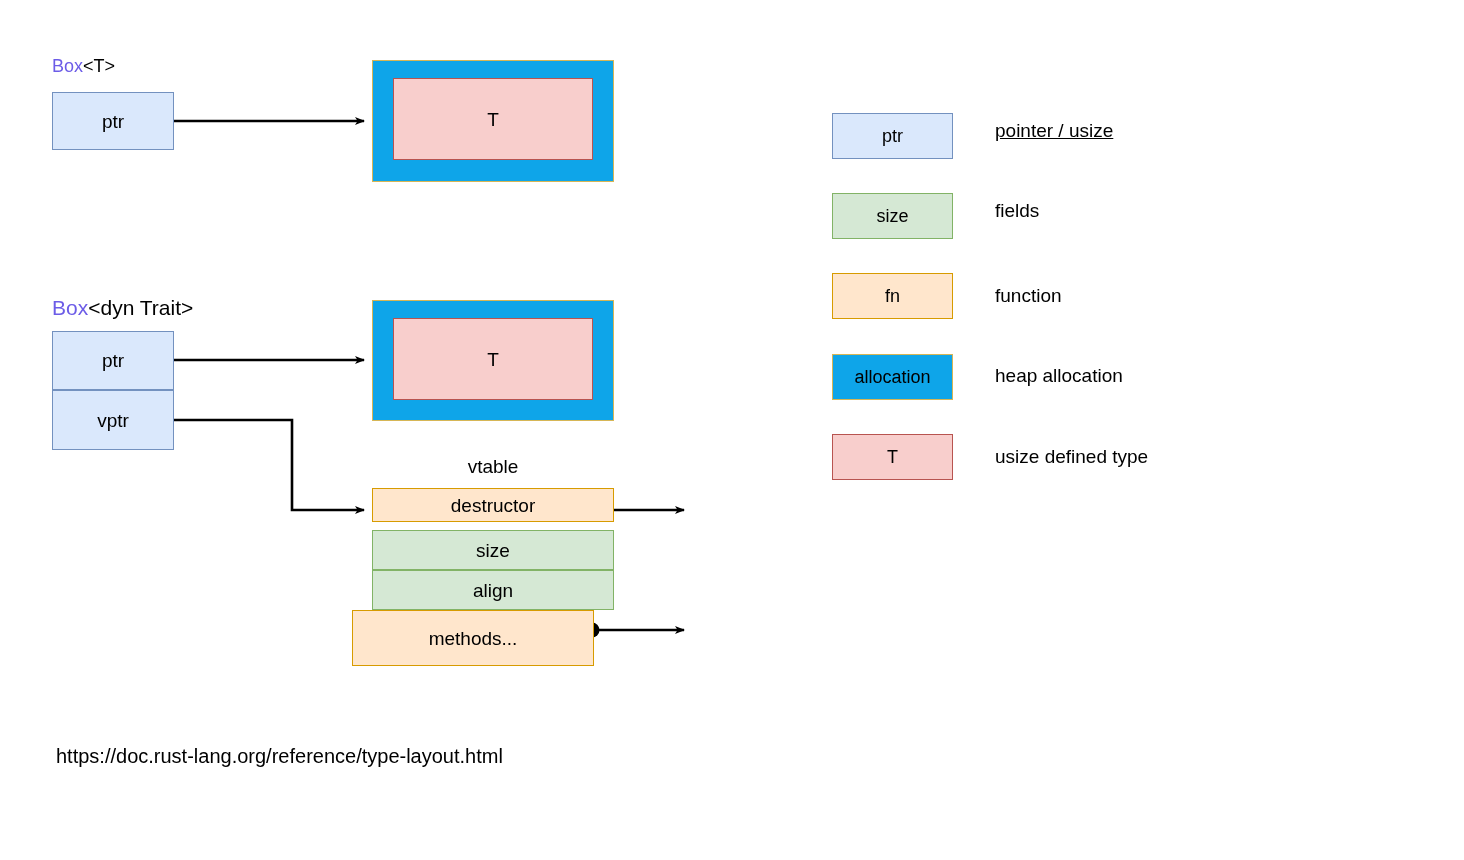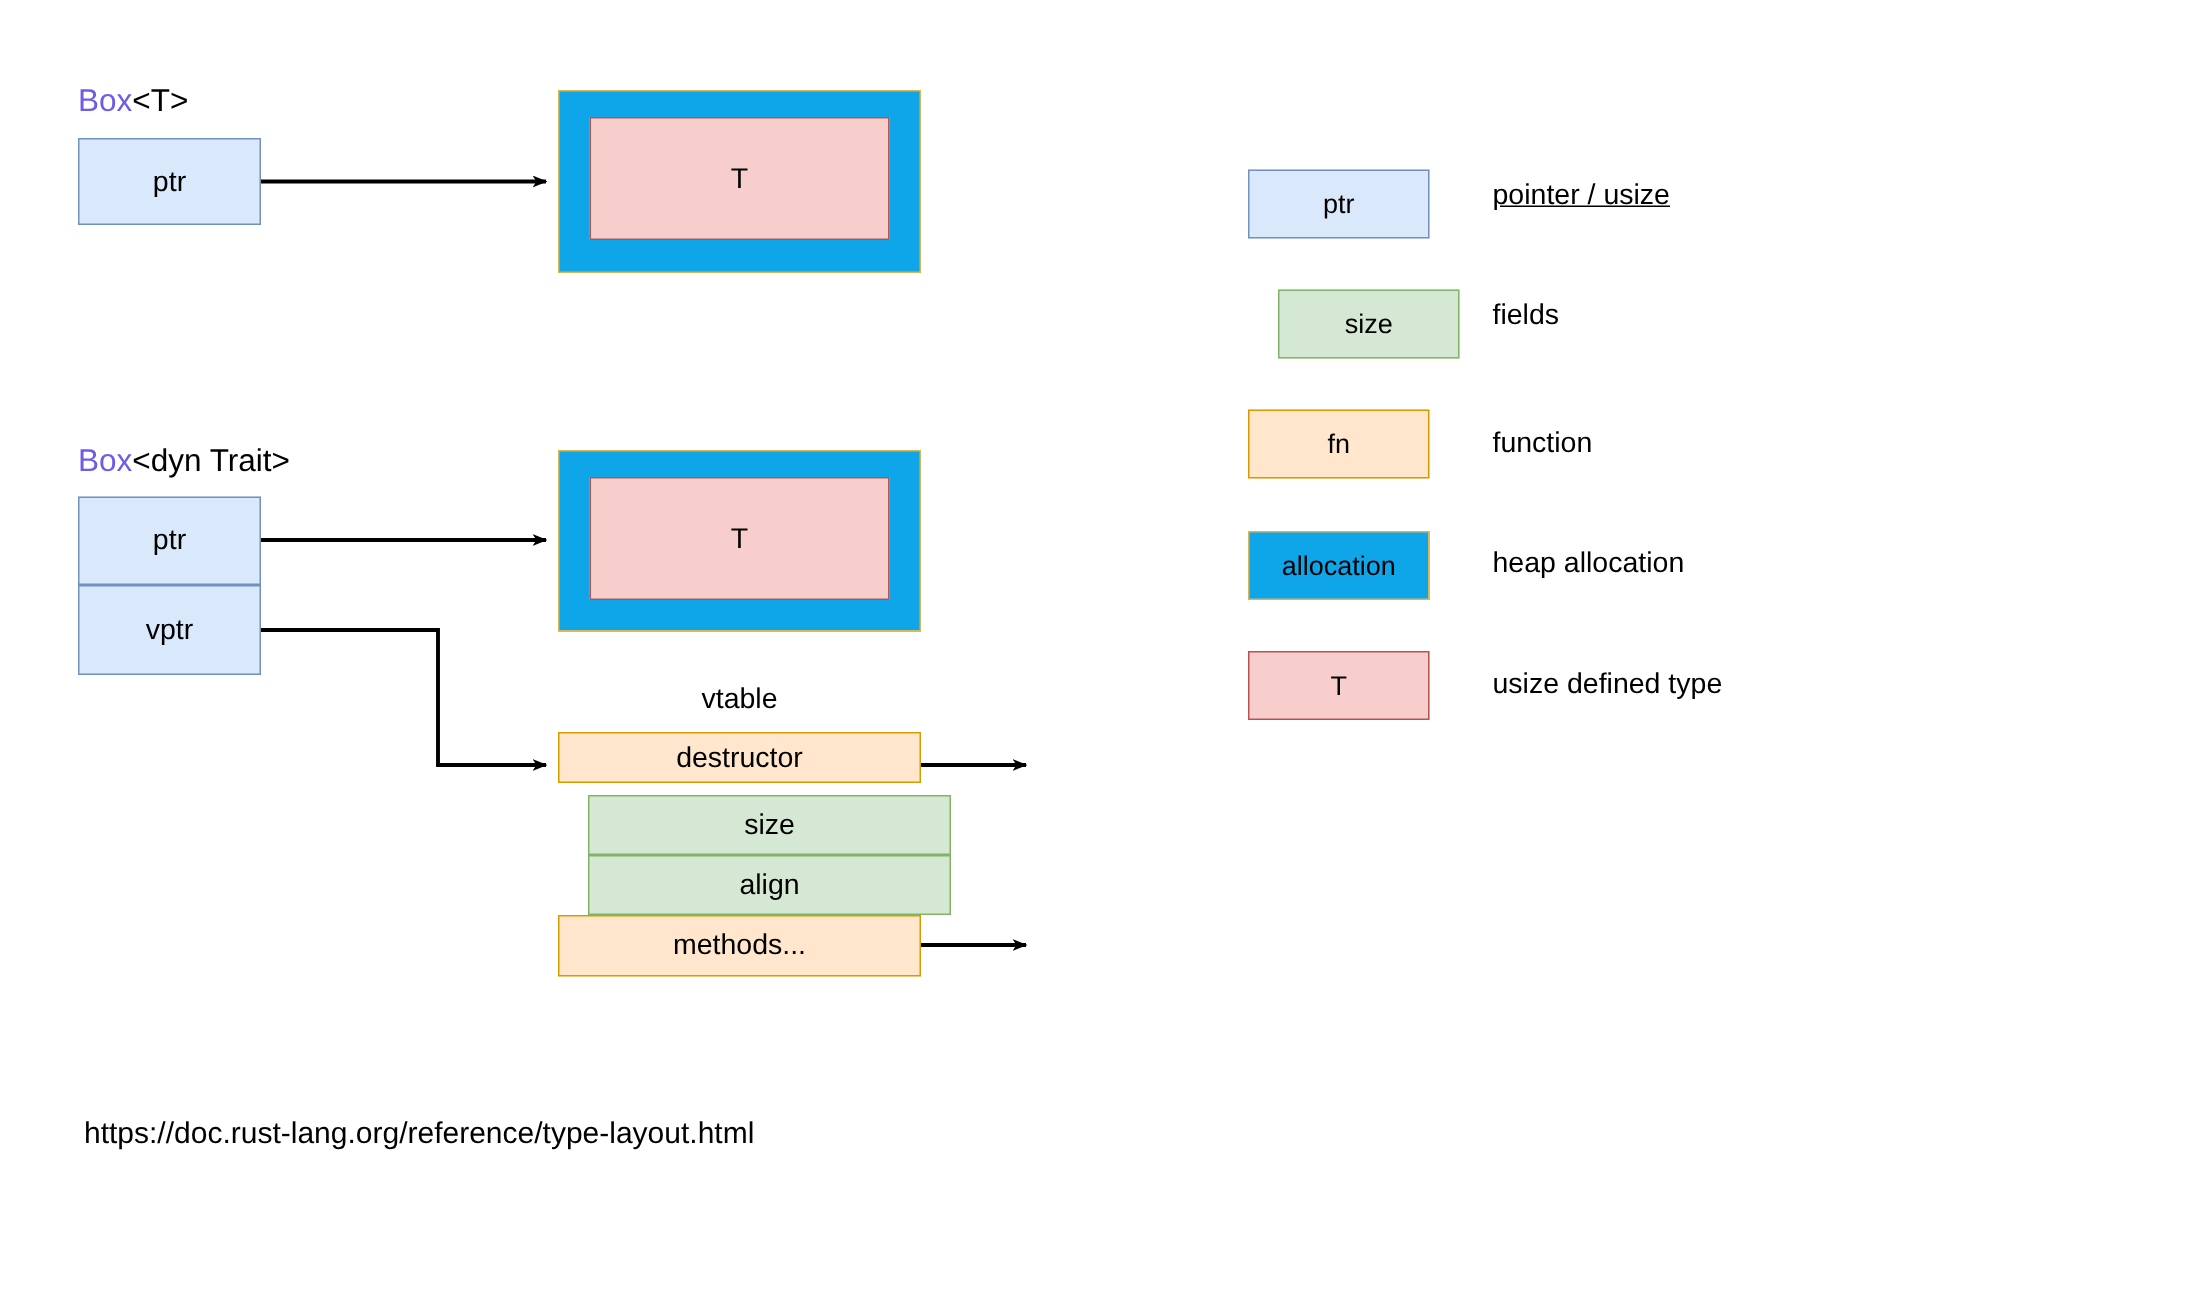--- a/index.html
+++ b/index.html
@@ -27,30 +27,30 @@
     display: flex;
     align-items: center;
     justify-content: center;
     font-size: 19px;
     line-height: 1;
     color: #000;
     white-space: nowrap;
   }
   
   .c-ptr   { background: #dae8fc; border: 1.6px solid #7391bf; }
-  .c-field { background: #d5e8d4; border: 1.6px solid #82b366; margin-left: 20px; }
+  .c-field { background: #d5e8d4; border: 1.6px solid #82b366; }
   .c-fn    { background: #ffe6cc; border: 1.6px solid #d79b00; }
   .c-alloc { background: #0ea5e9; border: 1.6px solid #d6b656; }
   .c-type  { background: #f8cecc; border: 1.6px solid #b85450; }
 
   
   #box-t-label {
     position: absolute;
     left: 52px; top: 57px;
-    font-size: 21px;
+    font-size: 18px;
     line-height: 1;
     white-space: nowrap;
   }
   #box-t-label .kw { color: #6c5ce7; }
   #box-t-ptr  { left: 52px;  top: 92px;  width: 122px; height: 58px; }
 
   #alloc1-outer { left: 372px; top: 60px; width: 242px; height: 122px; }
   #alloc1-inner { left: 393px; top: 78px; width: 200px; height: 82px; }
 
   
@@ -73,21 +73,21 @@
     position: absolute;
     left: 372px; top: 457px;
     width: 242px;
     text-align: center;
     font-size: 19px;
     line-height: 1;
   }
   #vt-destructor { left: 372px; top: 488px; width: 242px; height: 34px; }
   #vt-size       { left: 372px; top: 530px; width: 242px; height: 40px; }
   #vt-align      { left: 372px; top: 570px; width: 242px; height: 40px; text-align: right; }
-  #vt-methods    { left: 372px; top: 610px; width: 242px; height: 41px; }
+  #vt-methods    { left: 352px; top: 610px; width: 242px; height: 56px; }
 
   
   .legend-box {
     width: 121px;
     height: 46px;
     font-size: 18px;
   }
   .legend-label {
     position: absolute;
     left: 995px;

